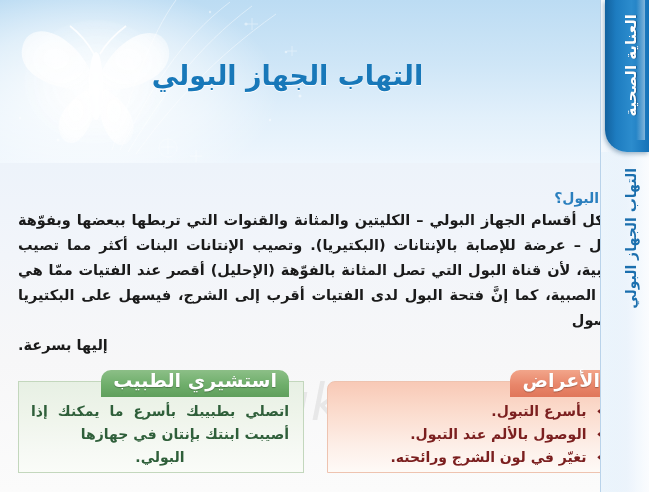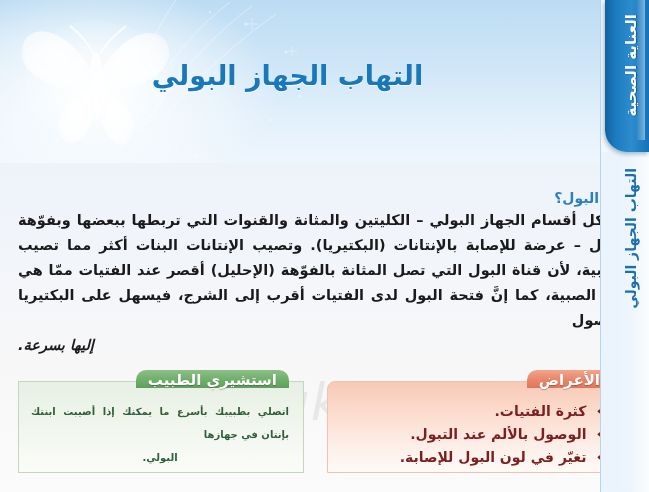--- a/index.html
+++ b/index.html
@@ -159,21 +159,20 @@
     left: 18px;
     text-align: justify;
     color: #1a1a1a;
     font-size: 14.5px;
     font-weight: bold;
     line-height: 25px;
   }
   .body-paragraph .last-line {
     display: block;
     text-align: left;
-    font-style: italic;
   }
 
   
   .box {
     position: absolute;
     top: 381px;
     height: 92px;
     border: 1px solid #cfcfcf;
     box-sizing: border-box;
   }
@@ -186,25 +185,25 @@
   .box-pink {
     right: 22px;
     left: 327px;
     background: linear-gradient(to bottom, #f8c9b6 0%, #fbdacb 30%, #fdeee7 70%, #fefaf7 100%);
     border-color: #eec3b0;
     border-radius: 8px 0 0 0;
   }
   .box-tab {
     position: absolute;
     top: -12px;
-    height: 18px;
+    height: 27px;
     line-height: 21px;
     padding: 0 12px;
     color: #ffffff;
-    font-size: 15px;
+    font-size: 19px;
     font-weight: bold;
     white-space: nowrap;
     border-radius: 10px 10px 0 0;
     text-shadow: 0 1px 1px rgba(0,0,0,.28);
   }
   .tab-green {
     right: 14px;
     background: linear-gradient(to bottom, #8cbf87 0%, #6fae6b 55%, #5f9f5c 100%);
   }
   .tab-pink {
@@ -212,21 +211,21 @@
     background: linear-gradient(to bottom, #f2a58a 0%, #e8866a 55%, #e0765a 100%);
     margin-left: 32px;
   }
   .green-text {
     position: absolute;
     top: 18px;
     right: 14px;
     left: 12px;
     text-align: justify;
     color: #2f5f3a;
-    font-size: 10px;
+    font-size: 14px;
     font-weight: bold;
     line-height: 23px;
   }
   .green-text .last-line {
     display: block;
     text-align: center;
   }
   .symptom-list {
     position: absolute;
     top: 18px;
@@ -328,29 +327,29 @@
       <span>اتصلي بطبيبك بأسرع ما يمكنك إذا أصيبت ابنتك بإنتان في جهازها</span>
       <span class="last-line">البولي.</span>
     </div>
   </div>
 
   <div class="box box-pink">
     <div class="box-tab tab-pink">الأعراض</div>
     <ul class="symptom-list">
       <li>
         <span class="bullet">❖</span>
-        <span>كثرة الفتيات.</span>
+        <span>بأسرع التبول.</span>
       </li>
       <li>
         <span class="bullet">❖</span>
         <span>الوصول بالألم عند التبول.</span>
       </li>
       <li>
         <span class="bullet">❖</span>
-        <span>تغيّر في لون البول للإصابة.</span>
+        <span>تغيّر في لون الشرج ورائحته.</span>
       </li>
     </ul>
   </div>
 
   <div class="sidebar">
     <div class="sidebar-sheen"></div>
     <div class="sidebar-tab">
       <div class="vtext">العناية الصحية</div>
     </div>
     <div class="vtext sidebar-sub">التهاب الجهاز البولي</div>

